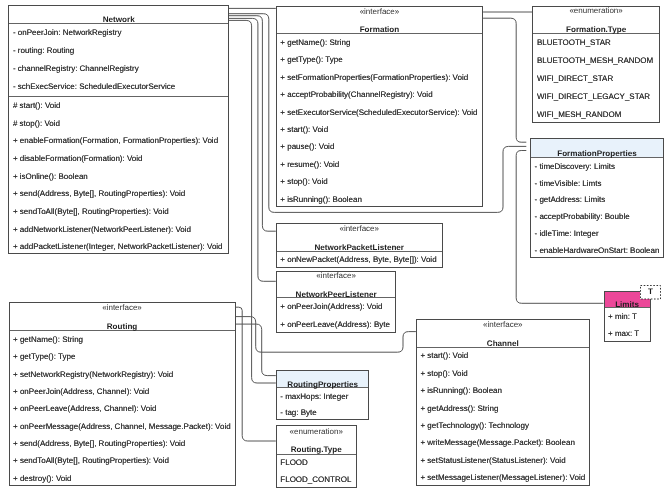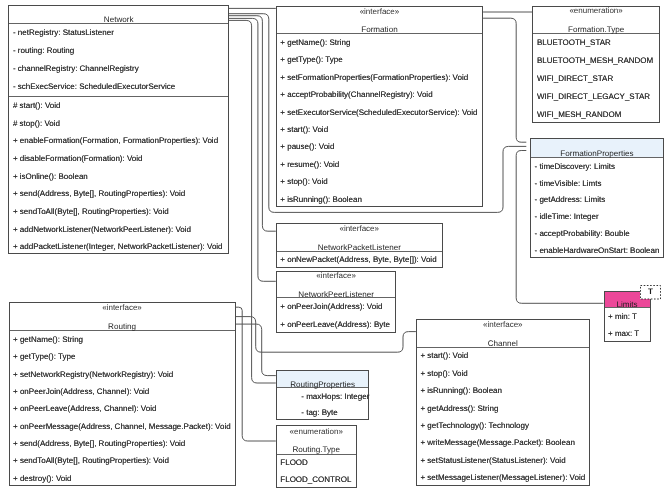--- a/index.html
+++ b/index.html
@@ -7,21 +7,21 @@
        font-family:"Liberation Sans",sans-serif;color:#3c3c3c;
        -webkit-font-smoothing:antialiased;text-rendering:geometricPrecision;}
   #stage{position:absolute;left:0;top:0;width:666px;height:494px;}
   svg#edges{position:absolute;left:0;top:0;width:666px;height:494px;overflow:visible;}
   svg#edges path{fill:none;stroke:#565656;stroke-width:1;}
   .uml{position:absolute;box-sizing:border-box;border:1px solid #4a4a4a;background:#fff;}
   .hdr{box-sizing:border-box;border-bottom:1px solid #646464;
        display:flex;flex-direction:column;align-items:center;justify-content:center;
        padding-top:2px;}
   .hdr .stereo{font-size:8px;line-height:9.5px;color:#313131;}
-  .hdr .name{font-size:8.1px;font-weight:normal;line-height:10px;color:#1d1d1d;margin-top:9px;}
+  .hdr .name{font-size:8.1px;font-weight:bold;line-height:10px;color:#1d1d1d;margin-top:9px;}
   .sect{box-sizing:border-box;}
   .sect + .sect{border-top:1px solid #646464;}
   .row{font-size:8px;line-height:1;padding-left:3.5px;white-space:nowrap;
        display:flex;align-items:center;color:#313131;text-shadow:0 0 0.35px rgba(49,49,49,0.9);}
   .tparam{position:absolute;box-sizing:border-box;background:#fff;
           font-size:8.1px;font-weight:bold;color:#1d1d1d;
           display:flex;align-items:center;justify-content:center;}
   .tparam svg{position:absolute;left:0;top:0;overflow:visible;}
   .tparam span{position:relative;z-index:2;}
 </style>
@@ -40,21 +40,21 @@
       <path d="M 526.3 150.5 L 521.2 150.5 Q 516.2 150.5 516.2 155.5 L 516.2 297.8 Q 516.2 303.3 521.7 303.3 L 603.5 303.3" stroke="#565656"></path>
       <path d="M 235.5 307.2 L 238.8 307.2 Q 242.2 307.2 242.2 310.5 L 242.2 435.5 Q 242.2 441.0 247.7 441.0 L 275.8 441.0" stroke="#565656"></path>
       <path d="M 235.5 316.6 L 250.2 316.6 Q 255.7 316.6 255.7 322.1 L 255.7 346.7 Q 255.7 352.2 261.2 352.2 L 397.5 352.2 Q 403.0 352.2 403.0 346.7 L 403.0 337.1 Q 403.0 331.6 408.5 331.6 L 415.9 331.6" stroke="#565656"></path>
       <path d="M 235.5 324.1 L 256.2 324.1 Q 261.7 324.1 261.7 329.6 L 261.7 370.1 Q 261.7 375.6 267.2 375.6 L 275.8 375.6" stroke="#565656"></path>
     </svg>
 <div class="uml" style="left: 8.4px; top: 5.1px; width: 220.6px; height: 249.2px;">
       <div class="hdr" style="height: 17.8px; background: rgb(255, 255, 255);">
         <div class="name">Network</div>
       </div>
       <div class="sect" style="height: 72.1px;">
-        <div class="row" style="height: 18.025px;">- netRegistry: StatusListener</div>
+        <div class="row" style="height: 18.025px;">- onPeerJoin: NetworkRegistry</div>
         <div class="row" style="height: 18.025px;">- routing: Routing</div>
         <div class="row" style="height: 18.025px;">- channelRegistry: ChannelRegistry</div>
         <div class="row" style="height: 18.025px;">- schExecService: ScheduledExecutorService</div>
       </div>
       <div class="sect" style="height: 159.3px;">
         <div class="row" style="height: 17.7px;"># start(): Void</div>
         <div class="row" style="height: 17.7px;"># stop(): Void</div>
         <div class="row" style="height: 17.7px;">+ enableFormation(Formation, FormationProperties): Void</div>
         <div class="row" style="height: 17.7px;">+ disableFormation(Formation): Void</div>
         <div class="row" style="height: 17.7px;">+ isOnline(): Boolean</div>
@@ -96,22 +96,22 @@
       </div>
     </div>
     <div class="uml" style="left: 530px; top: 138.2px; width: 134px; height: 120.2px;">
       <div class="hdr" style="height: 19.1px; background: rgb(232, 242, 251);">
         <div class="name">FormationProperties</div>
       </div>
       <div class="sect" style="height: 101.1px;">
         <div class="row" style="height: 16.85px;">- timeDiscovery: Limits</div>
         <div class="row" style="height: 16.85px;">- timeVisible: Limts</div>
         <div class="row" style="height: 16.85px;">- getAddress: Limits</div>
+        <div class="row" style="height: 16.85px;">- acceptProbability: Bouble</div>
         <div class="row" style="height: 16.85px;">- idleTime: Integer</div>
-        <div class="row" style="height: 16.85px;">- acceptProbability: Bouble</div>
         <div class="row" style="height: 16.85px;">- enableHardwareOnStart: Boolean</div>
       </div>
     </div>
     <div class="uml" style="left: 275.8px; top: 223.4px; width: 166.9px; height: 44.6px;">
       <div class="hdr" style="height: 27.6px; background: rgb(255, 255, 255);">
         <div class="stereo">«interface»</div>
         <div class="name">NetworkPacketListener</div>
       </div>
       <div class="sect" style="height: 17px;">
         <div class="row" style="height: 17px;">+ onNewPacket(Address, Byte, Byte[]): Void</div>
@@ -172,21 +172,21 @@
         <div class="row" style="height: 17.375px;">+ getTechnology(): Technology</div>
         <div class="row" style="height: 17.375px;">+ writeMessage(Message.Packet): Boolean</div>
         <div class="row" style="height: 17.375px;">+ setStatusListener(StatusListener): Void</div>
         <div class="row" style="height: 17.375px;">+ setMessageListener(MessageListener): Void</div>
       </div>
     </div>
     <div class="uml" style="left: 275.8px; top: 369.6px; width: 93.7px; height: 50.7px;">
       <div class="hdr" style="height: 17.9px; background: rgb(232, 242, 251);">
         <div class="name">RoutingProperties</div>
       </div>
-      <div class="sect" style="height: 32.8px; margin-left: 21px;">
+      <div class="sect" style="height: 32.8px;">
         <div class="row" style="height: 16.4px;">- maxHops: Integer</div>
         <div class="row" style="height: 16.4px;">- tag: Byte</div>
       </div>
     </div>
     <div class="uml" style="left: 275.8px; top: 425.4px; width: 80.9px; height: 62.3px;">
       <div class="hdr" style="height: 28.3px; background: rgb(255, 255, 255);">
         <div class="stereo">«enumeration»</div>
         <div class="name">Routing.Type</div>
       </div>
       <div class="sect" style="height: 34px;">

